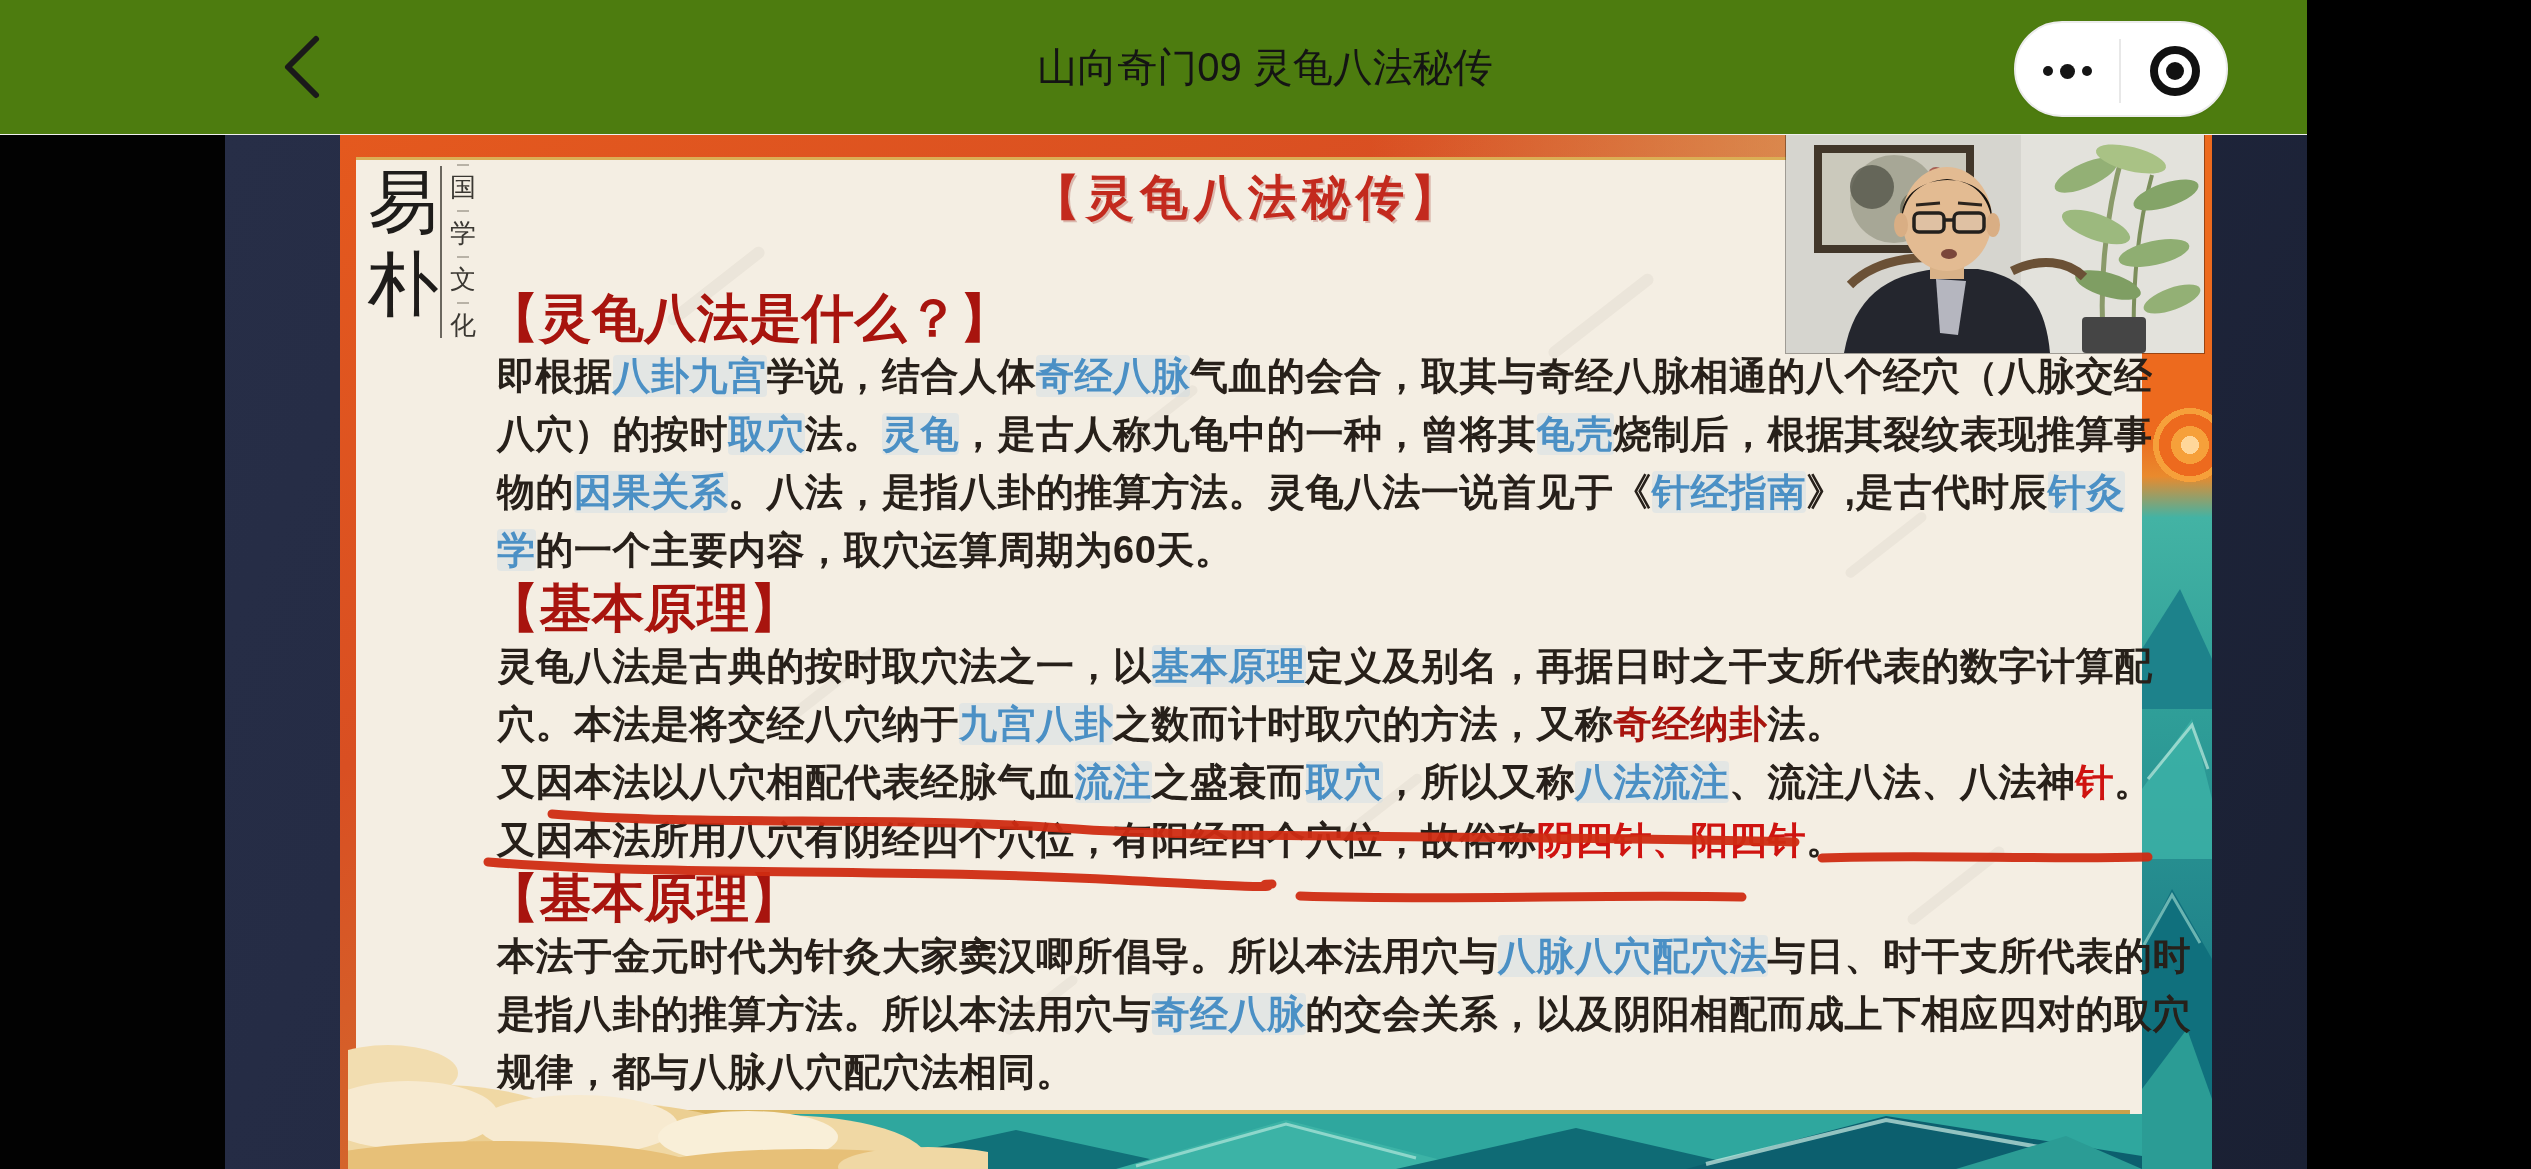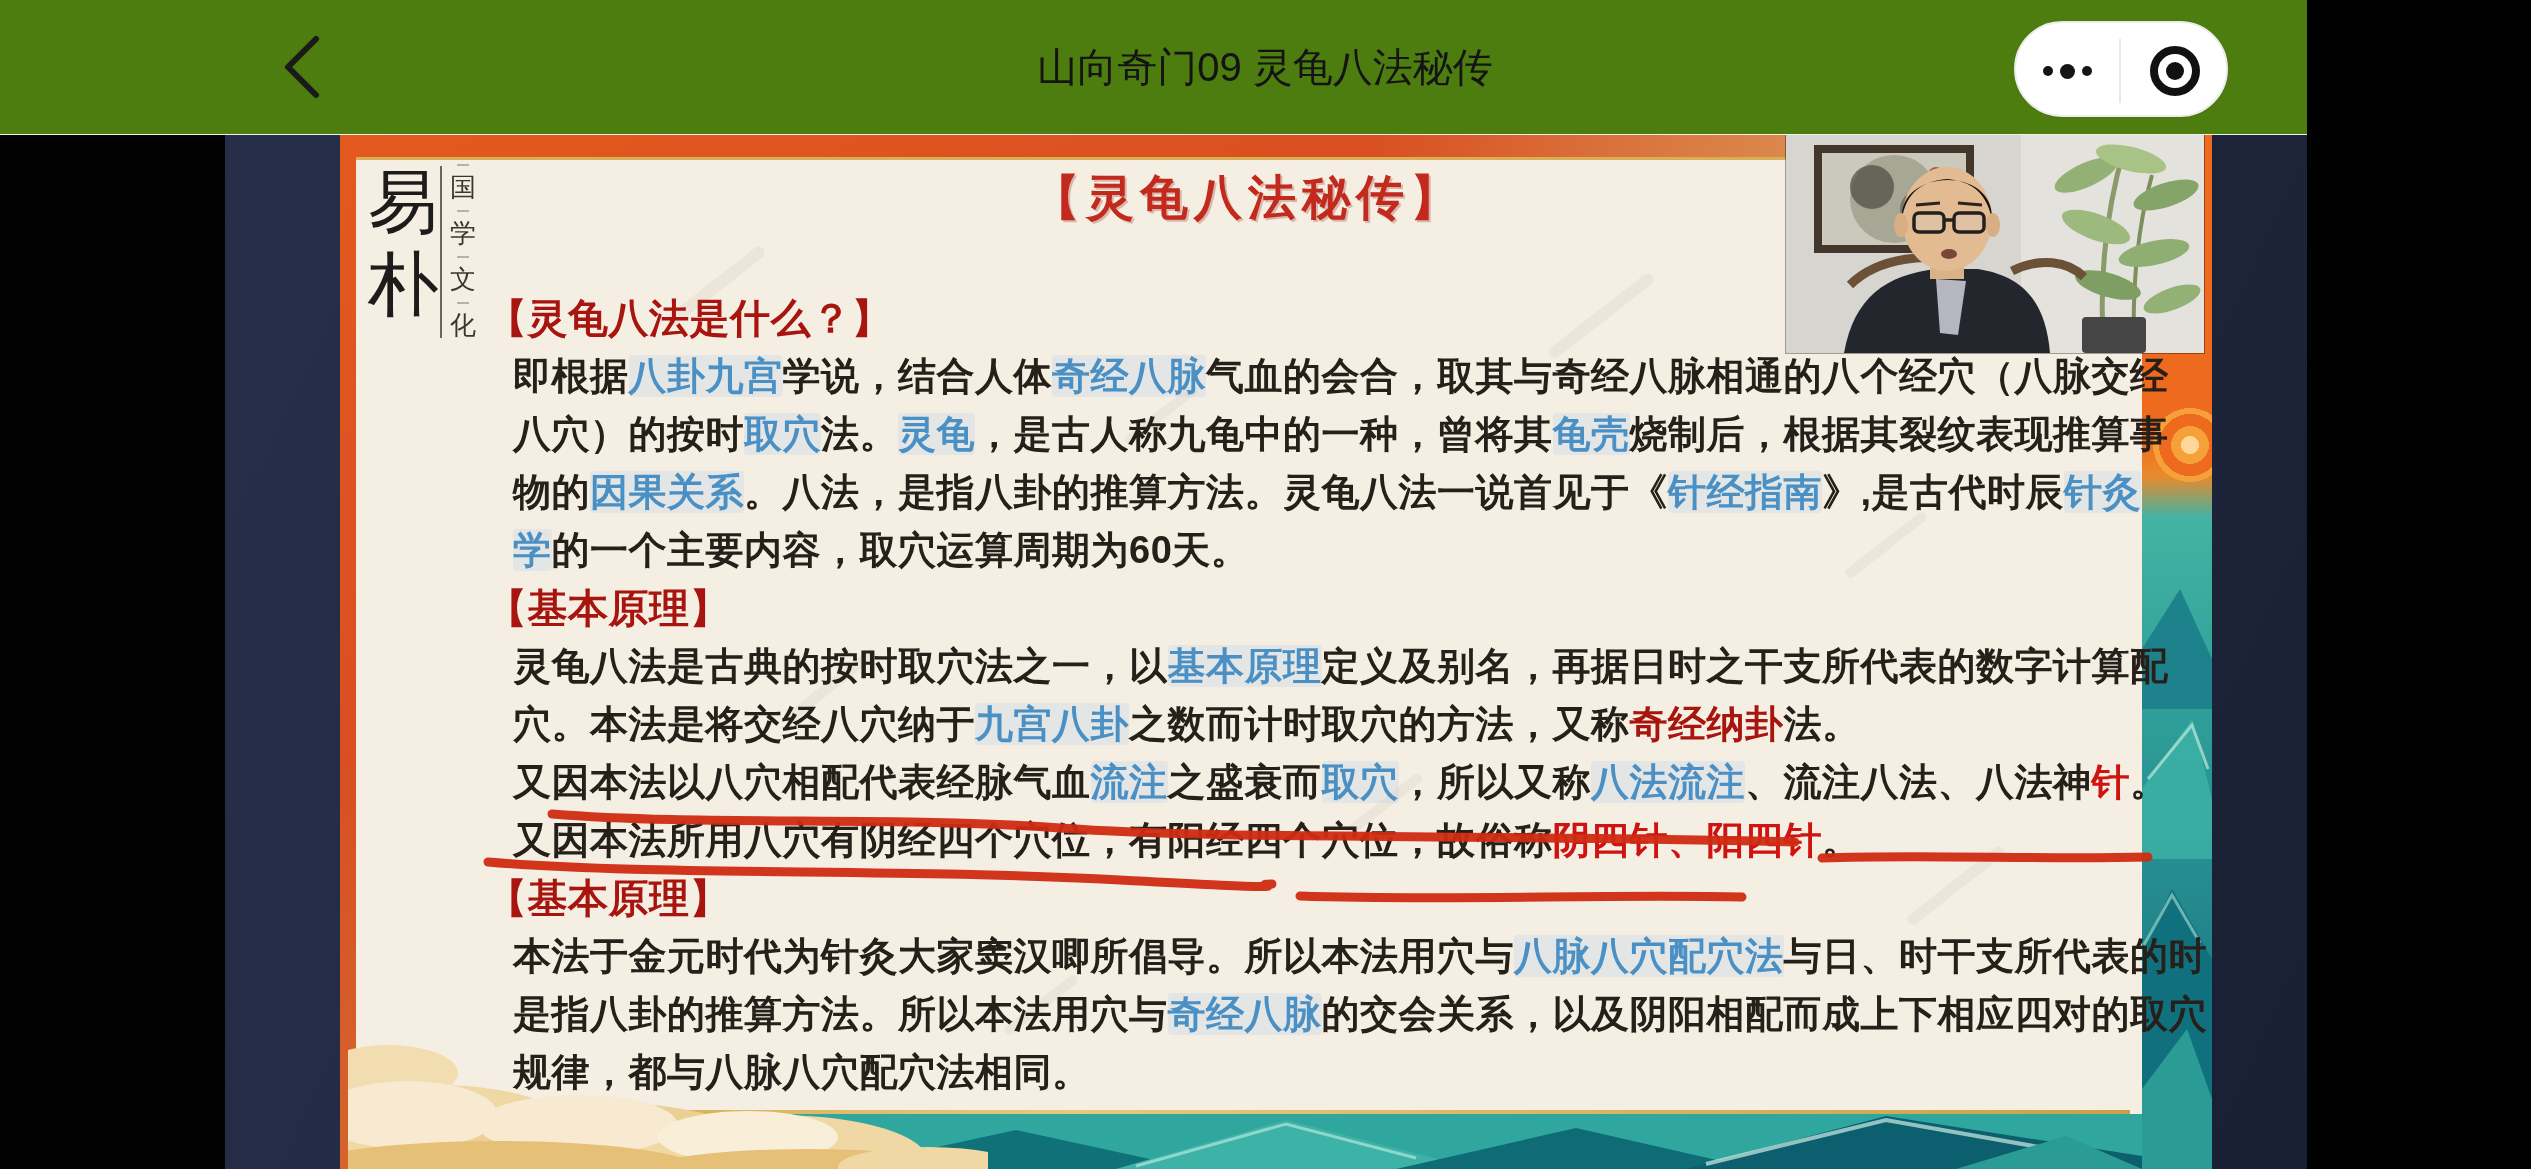--- a/index.html
+++ b/index.html
@@ -53,22 +53,22 @@
   .gold-line { position:absolute; left:12px; top:0; width:1762px; height:4px;
                background:linear-gradient(90deg,#caa14a,#e9c878 40%,#caa14a); }
   .clouds { position:absolute; left:8px; top:868px; width:640px; height:166px; }
 
   
   .slide-title { position:absolute; left:1248px; top:166px; transform:translateX(-50%); white-space:nowrap;
                  font-family:"Liberation Serif", serif; font-size:48px; font-weight:900; letter-spacing:6px;
                  color:#c32a1e; text-shadow:2px 2px 0 rgba(140,20,10,.25); z-index:4; }
   .textcol { position:absolute; left:497px; top:289px; width:1660px; z-index:4; }
   .line { height:58px; line-height:58px; white-space:nowrap; font-size:38px; font-weight:700;
-          color:#27201a; letter-spacing:0.5px;margin-left:16px; }
-  .line.heading { color:#a8140e; font-size:40px; font-weight:800; margin-left:-10px; }
+          color:#27201a; letter-spacing:0.5px; }
+  .line.heading { color:#a8140e; font-size:52px; font-weight:800; margin-left:-10px; }
   .c-blue { color:#4b90c5; background:rgba(140,190,235,.16); border-radius:4px; }
   .c-red  { color:#cf1310; }
   .c-darkred { color:#a8140e; }
 
   .underlines { position:absolute; left:0; top:0; width:2531px; height:1169px; z-index:5; pointer-events:none; }
 
   
   .brand { position:absolute; left:368px; top:158px; width:110px; height:190px; z-index:4; }
   .brand .name { position:absolute; left:0; top:4px; width:62px; font-family:"Liberation Serif", serif;
                  font-size:70px; line-height:82px; color:#1e1c1a; text-align:center; }

